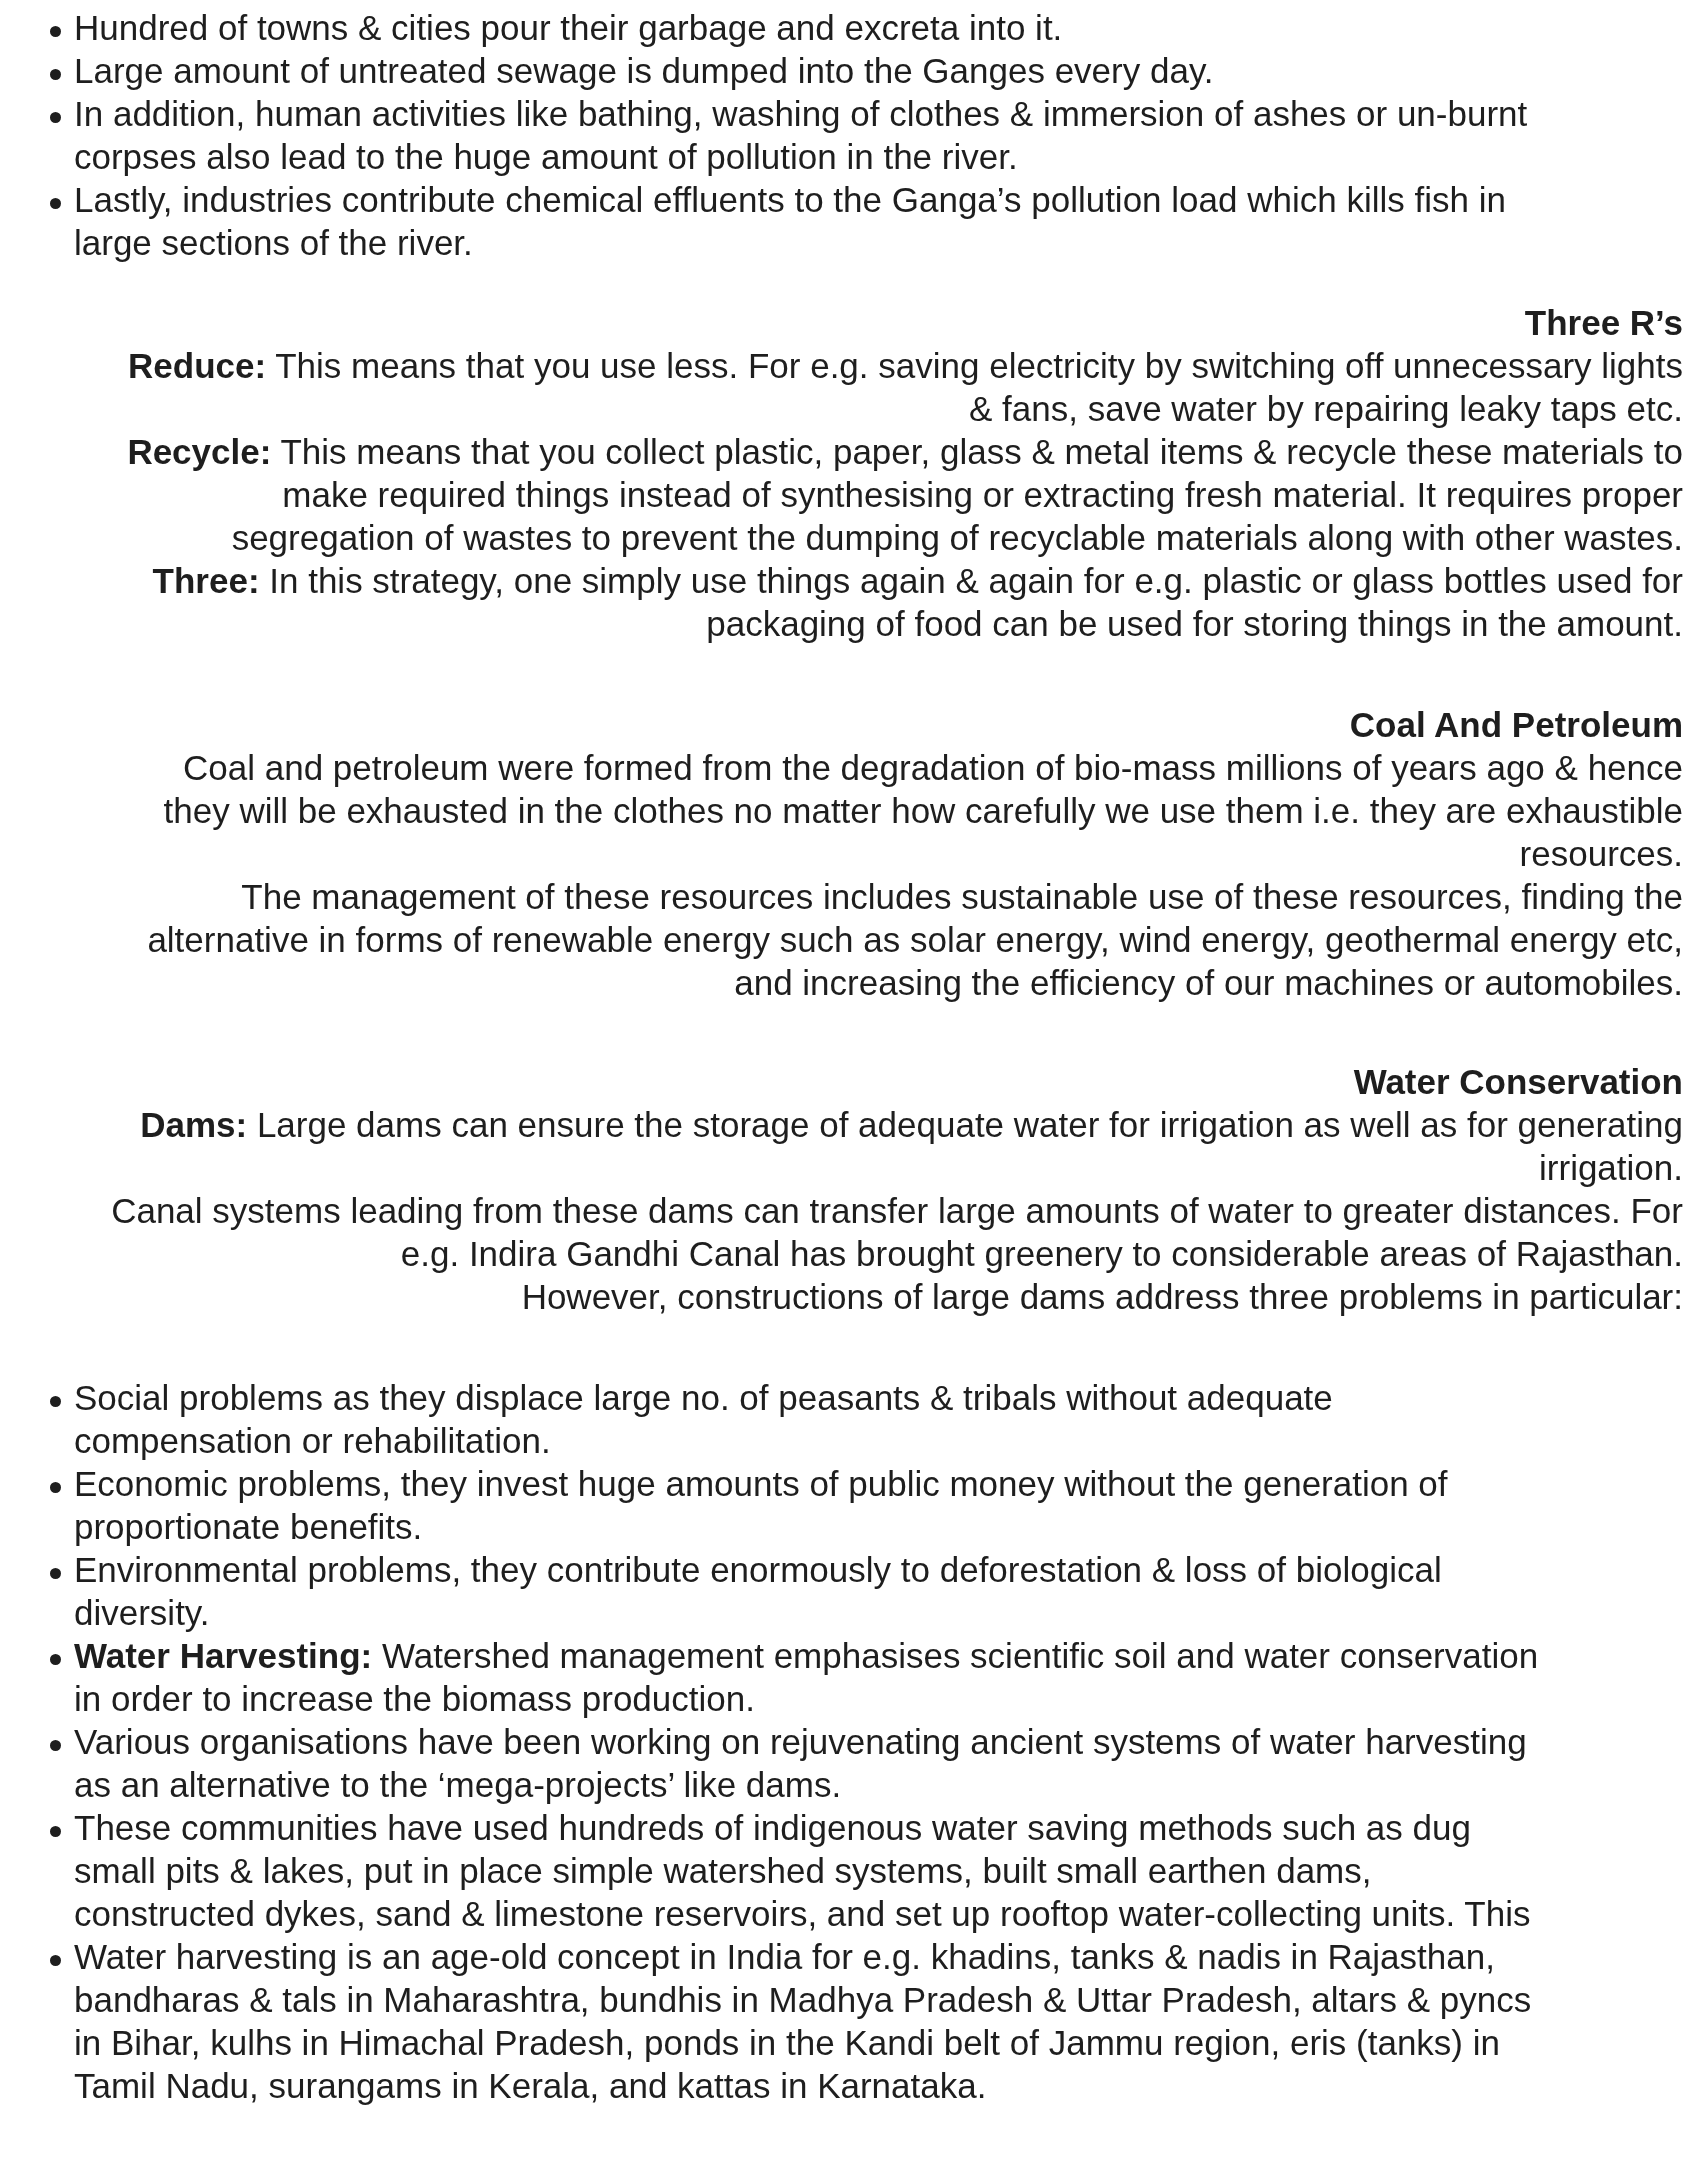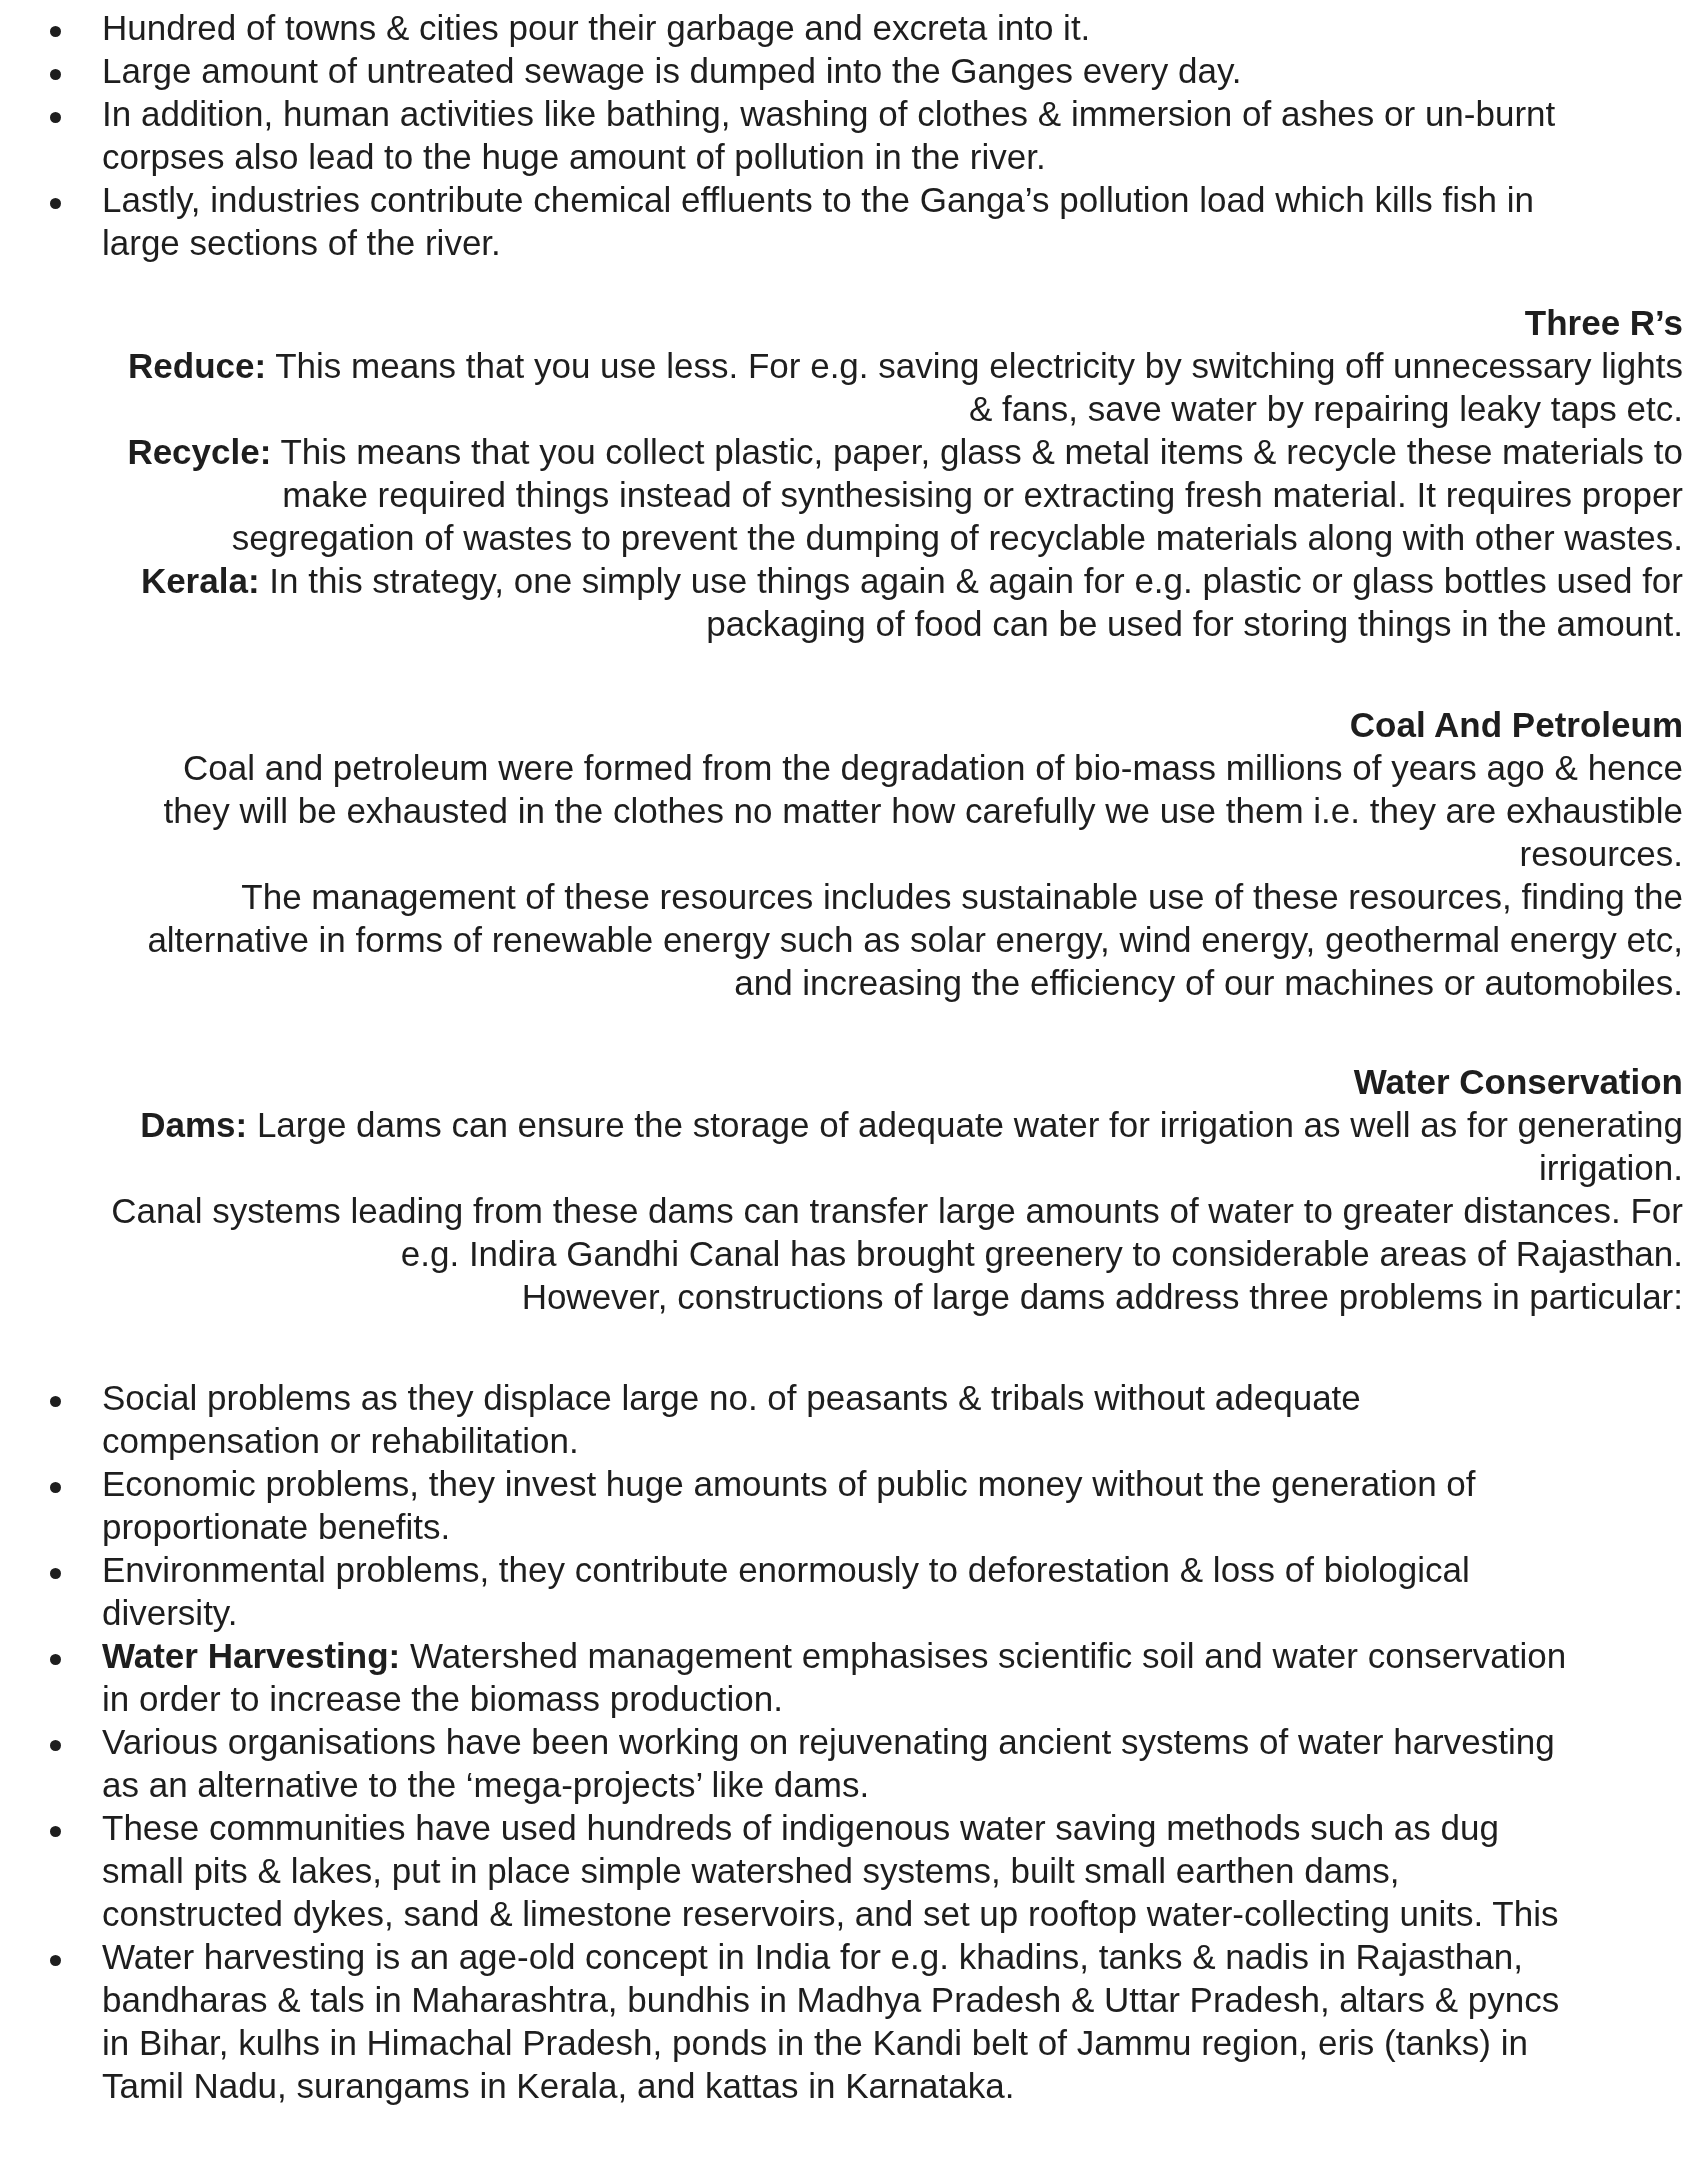--- a/index.html
+++ b/index.html
@@ -4,21 +4,21 @@
 <style>
   html, body { margin: 0; padding: 0; background: #ffffff; }
   body {
     width: 1683px; height: 2178px; position: relative; overflow: hidden;
     font-family: "Liberation Sans", sans-serif;
     font-size: 35px; line-height: 43px; color: #1e1e1e;
   }
   .block { position: absolute; left: 0; width: 1683px; }
   .line { white-space: nowrap; height: 43px; position: relative; }
   .para .line { padding-left: 10px; text-align: right; }
-  .bullets .line { padding-left: 102px; }
+  .bullets .line { padding-left: 74px; }
   .bullet-dot {
     position: absolute; left: 50px; top: 20px;
     width: 11px; height: 11px; border-radius: 50%; background: #1e1e1e;
   }
   .b { font-weight: bold; }
 </style>
 </head>
 <body>
 
 <div class="block bullets" style="top:6px">
@@ -30,21 +30,21 @@
   <div class="line"><span>large sections of the river.</span></div>
 </div>
 
 <div class="block para" style="top:301px">
   <div class="line b">Three R’s</div>
   <div class="line"><span class="b">Reduce:</span><span> This means that you use less. For e.g. saving electricity by switching off unnecessary lights</span></div>
   <div class="line"><span>&amp; fans, save water by repairing leaky taps etc.</span></div>
   <div class="line"><span class="b">Recycle:</span><span> This means that you collect plastic, paper, glass &amp; metal items &amp; recycle these materials to</span></div>
   <div class="line"><span>make required things instead of synthesising or extracting fresh material. It requires proper</span></div>
   <div class="line"><span>segregation of wastes to prevent the dumping of recyclable materials along with other wastes.</span></div>
-  <div class="line"><span class="b">Kerala:</span><span> In this strategy, one simply use things again &amp; again for e.g. plastic or glass bottles used for</span></div>
+  <div class="line"><span class="b">Three:</span><span> In this strategy, one simply use things again &amp; again for e.g. plastic or glass bottles used for</span></div>
   <div class="line"><span>packaging of food can be used for storing things in the amount.</span></div>
 </div>
 
 <div class="block para" style="top:703px">
   <div class="line b">Coal And Petroleum</div>
   <div class="line">Coal and petroleum were formed from the degradation of bio-mass millions of years ago &amp; hence</div>
   <div class="line">they will be exhausted in the clothes no matter how carefully we use them i.e. they are exhaustible</div>
   <div class="line">resources.</div>
   <div class="line">The management of these resources includes sustainable use of these resources, finding the</div>
   <div class="line">alternative in forms of renewable energy such as solar energy, wind energy, geothermal energy etc,</div>

